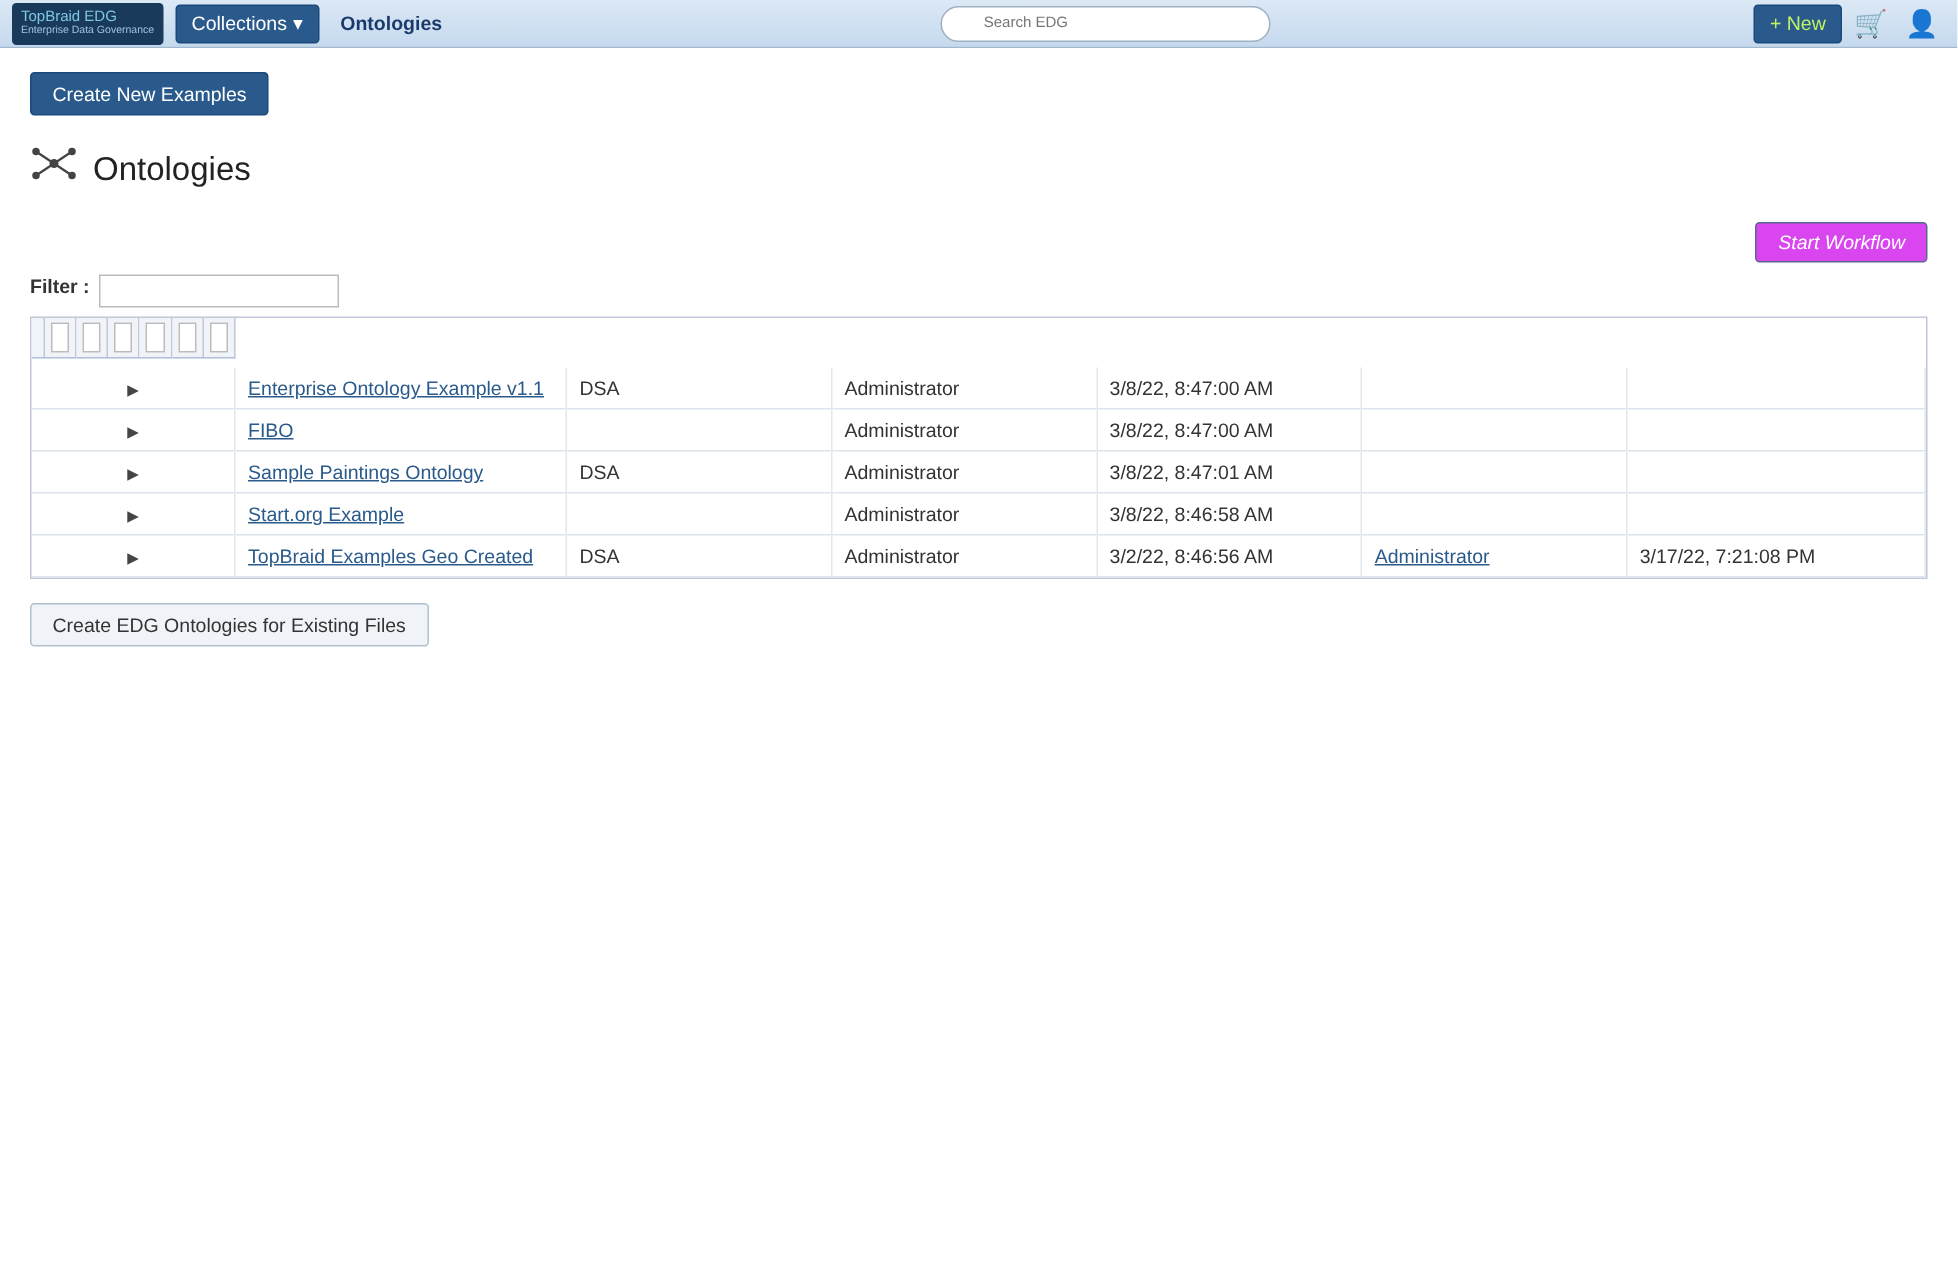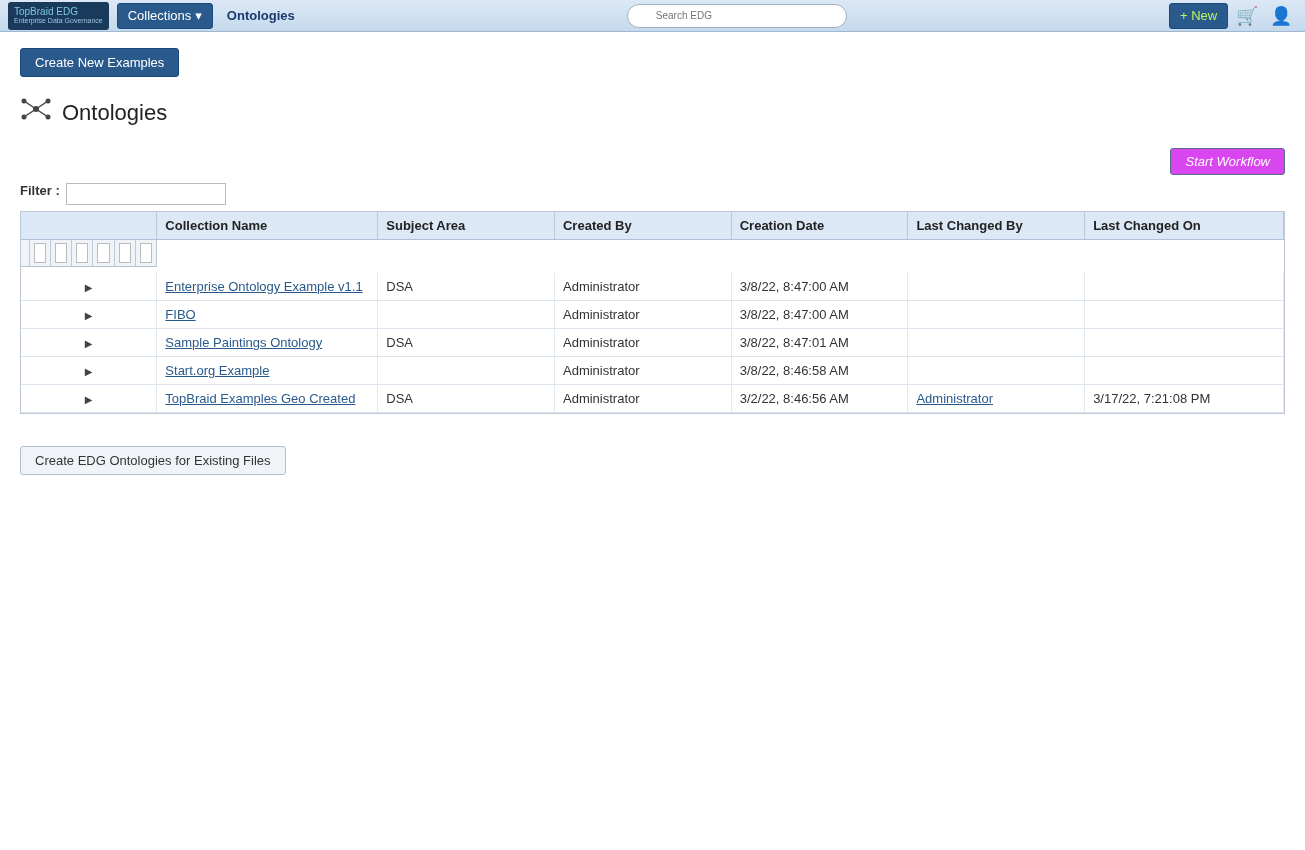--- a/index.html
+++ b/index.html
@@ -245,21 +245,21 @@
     .table-scroll-container {
       max-height: 220px;
       overflow-y: auto;
       position: relative;
     }
     .scrollbar-visible {
       overflow-y: scroll;
     }
 
     .bottom-btn-area {
-      margin-top: 32px;
+      margin-top: 16px;
     }
     .bottom-create-btn {
       background: #f0f4f8;
       color: #333;
       border: 1px solid #b0c0d0;
       border-radius: 3px;
       padding: 6px 14px;
       font-size: 13px;
       cursor: pointer;
     }
@@ -341,29 +341,20 @@
 
   <div class="filter-row">
     <span class="filter-label">Filter :</span>
     <input class="filter-input" type="text" value="" style="">
   </div>
 
   <div class="table-wrapper">
     <div class="table-scroll-container scrollbar-visible">
       <table class="data-table">
         <thead>
-          <tr class="header-row">
-            <th class="expand-cell"></th>
-            <th class="col-name">Collection Name</th>
-            <th class="col-subject">Subject Area</th>
-            <th class="col-created-by">Created By</th>
-            <th class="col-creation-date">Creation Date</th>
-            <th class="col-last-changed-by">Last Changed By</th>
-            <th class="col-last-changed-on">Last Changed On</th>
-          </tr>
           <tr class="filter-row">
             <th></th>
             <th><input type="text" style=""></th>
             <th><input type="text" style=""></th>
             <th><input type="text" style=""></th>
             <th><input type="text" style=""></th>
             <th><input type="text" style=""></th>
             <th><input type="text" style=""></th>
           </tr>
         </thead>

